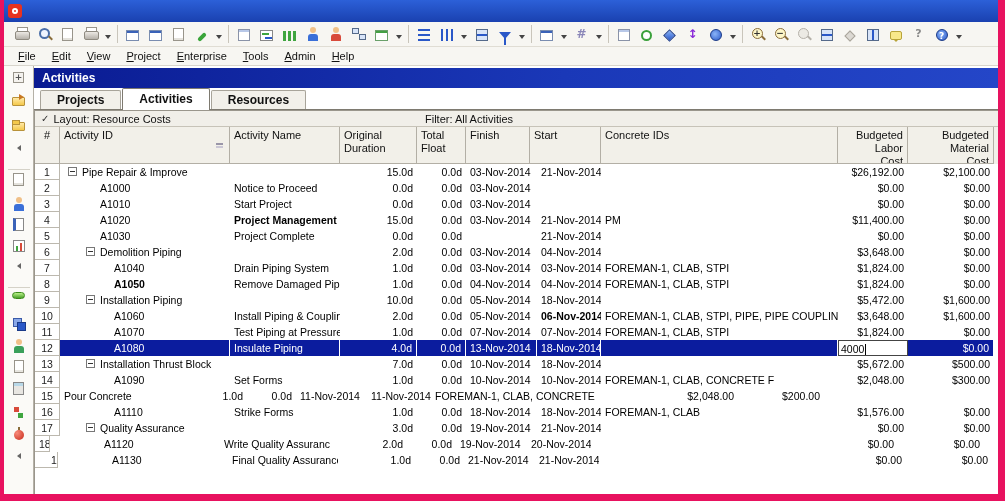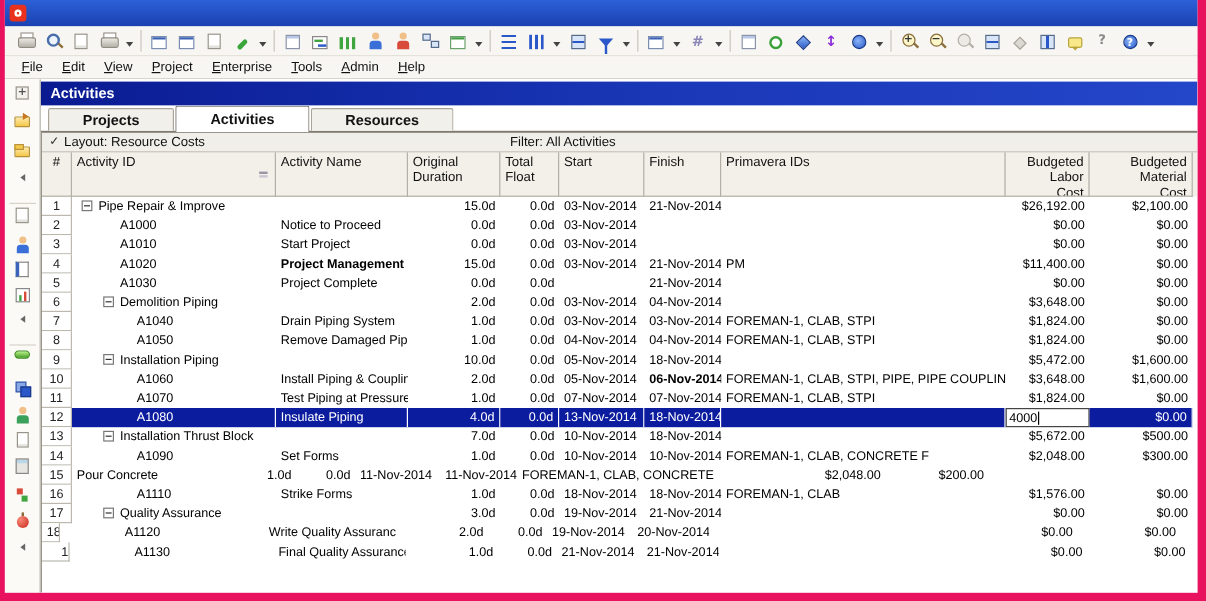--- a/index.html
+++ b/index.html
@@ -95,21 +95,21 @@
   
   .workspace { flex:1; display:flex; background:#fff; overflow:hidden; }
   .sidebar { width:30px; flex:0 0 auto; border-right:1px solid #b5b1a7; background:#fbfaf7; padding-top:4px; }
   .sbi { width:24px; height:21px; margin:1px auto; position:relative; }
   .sbi .ico { margin:2px auto 0; }
   .sb-hr { width:22px; height:1px; background:#d5d2c8; margin:3px auto; }
   .main { flex:1; display:flex; flex-direction:column; overflow:hidden; }
 
   .banner { margin-top:2px; height:20px; line-height:20px; background:linear-gradient(90deg,#0a1b92,#1a38b8 55%,#2446c8); color:#fff; font-weight:bold; font-size:12px; padding-left:8px; flex:0 0 auto; }
   .tabs { height:22px; position:relative; padding-left:6px; display:flex; align-items:flex-end; border-bottom:1px solid #7e7a70; background:#fff; flex:0 0 auto; }
-  .tab { height:19px; line-height:18px; padding:0 28px; font-weight:bold; font-size:12px; background:#f2f0ea; border:1px solid #a8a49a; border-bottom:none; border-radius:2px 2px 0 0; margin-right:1px; color:#111; }
+  .tab { height:19px; line-height:18px; padding:0 16px; font-weight:bold; font-size:12px; background:#f2f0ea; border:1px solid #a8a49a; border-bottom:none; border-radius:2px 2px 0 0; margin-right:1px; color:#111; }
   .tab.active { height:22px; line-height:21px; background:#fff; border-color:#7e7a70; position:relative; z-index:2; margin-bottom:-1px; }
 
   .gridarea { flex:1; border-left:1px solid #9a968c; border-top:1px solid #9a968c; background:#fff; overflow:hidden; position:relative; }
   .layoutbar { position:relative; display:flex; align-items:center; font-size:11px; height:16px; background:#f1efe9; border-bottom:1px solid #c7c3b8; padding-left:6px; color:#111; }
   .lb-check { margin-right:4px; font-size:10px; color:#333; }
   .lb-filter { position:absolute; left:390px; }
 
   .thead { display:flex; height:37px; background:#f2f0e9; border-bottom:0; }
   .hcell { flex:0 0 auto; border-right:1px solid #b3afa5; border-bottom:1px solid #b3afa5; padding:2px 4px; font-size:11px; line-height:13px; white-space:pre-line; position:relative; color:#111; overflow:hidden; }
   .hcell.a-right { text-align:right; }
@@ -363,23 +363,23 @@
             <span class="lb-check">✓</span>
             <span class="lb-layout">Layout: Resource Costs</span>
             <span class="lb-filter">Filter: All Activities</span>
           </div>
           <div class="thead">
               <div class="hcell a-center" style="width: 25px;">#</div>
               <div class="hcell a-left" style="width: 170px;">Activity ID<span class="sortdash"></span></div>
               <div class="hcell a-left" style="width: 110px;">Activity Name</div>
               <div class="hcell a-left" style="width: 77px;">Original Duration</div>
               <div class="hcell a-left" style="width: 49px;">Total Float</div>
+              <div class="hcell a-left" style="width: 64px;">Finish</div>
               <div class="hcell a-left" style="width: 71px;">Start</div>
-              <div class="hcell a-left" style="width: 64px;">Finish</div>
-              <div class="hcell a-left" style="width: 237px;">Primavera IDs</div>
+              <div class="hcell a-left" style="width: 237px;">Concrete IDs</div>
               <div class="hcell a-right" style="width: 70px;">Budgeted Labor
 Cost</div>
               <div class="hcell a-right" style="width: 86px;">Budgeted Material
 Cost</div>
             </div>
           <div class="tbody">
               <div class="trow">
                 <div class="tcell c-num" style="width: 25px;">1</div>
                 <div class="tcell c-id" style="width: 170px;">
                   <span class="cbox" style="left: 8px;"></span>
@@ -475,21 +475,21 @@
                 <div class="tcell c-float" style="width: 49px;">0.0d</div>
                 <div class="tcell c-start" style="width: 71px;">03-Nov-2014</div>
                 <div class="tcell c-finish" style="width: 64px;">03-Nov-2014</div>
                 <div class="tcell c-res" style="width: 237px;">FOREMAN-1, CLAB, STPI</div>
                 <div class="tcell c-labor" style="width: 70px;">$1,824.00</div>
                 <div class="tcell c-mat" style="width: 86px;">$0.00</div>
               </div>
               <div class="trow">
                 <div class="tcell c-num" style="width: 25px;">8</div>
                 <div class="tcell c-id" style="width: 170px;">
-                  <span class="idtext" style="padding-left: 54px;">A1050</span>
+                  <span class="idtext" style="padding-left: 54px; font-weight: bold;">A1050</span>
                 </div>
                 <div class="tcell c-name" style="width: 110px;">Remove Damaged Pipir</div>
                 <div class="tcell c-dur" style="width: 77px;">1.0d</div>
                 <div class="tcell c-float" style="width: 49px;">0.0d</div>
                 <div class="tcell c-start" style="width: 71px;">04-Nov-2014</div>
                 <div class="tcell c-finish" style="width: 64px;">04-Nov-2014</div>
                 <div class="tcell c-res" style="width: 237px;">FOREMAN-1, CLAB, STPI</div>
                 <div class="tcell c-labor" style="width: 70px;">$1,824.00</div>
                 <div class="tcell c-mat" style="width: 86px;">$0.00</div>
               </div>

